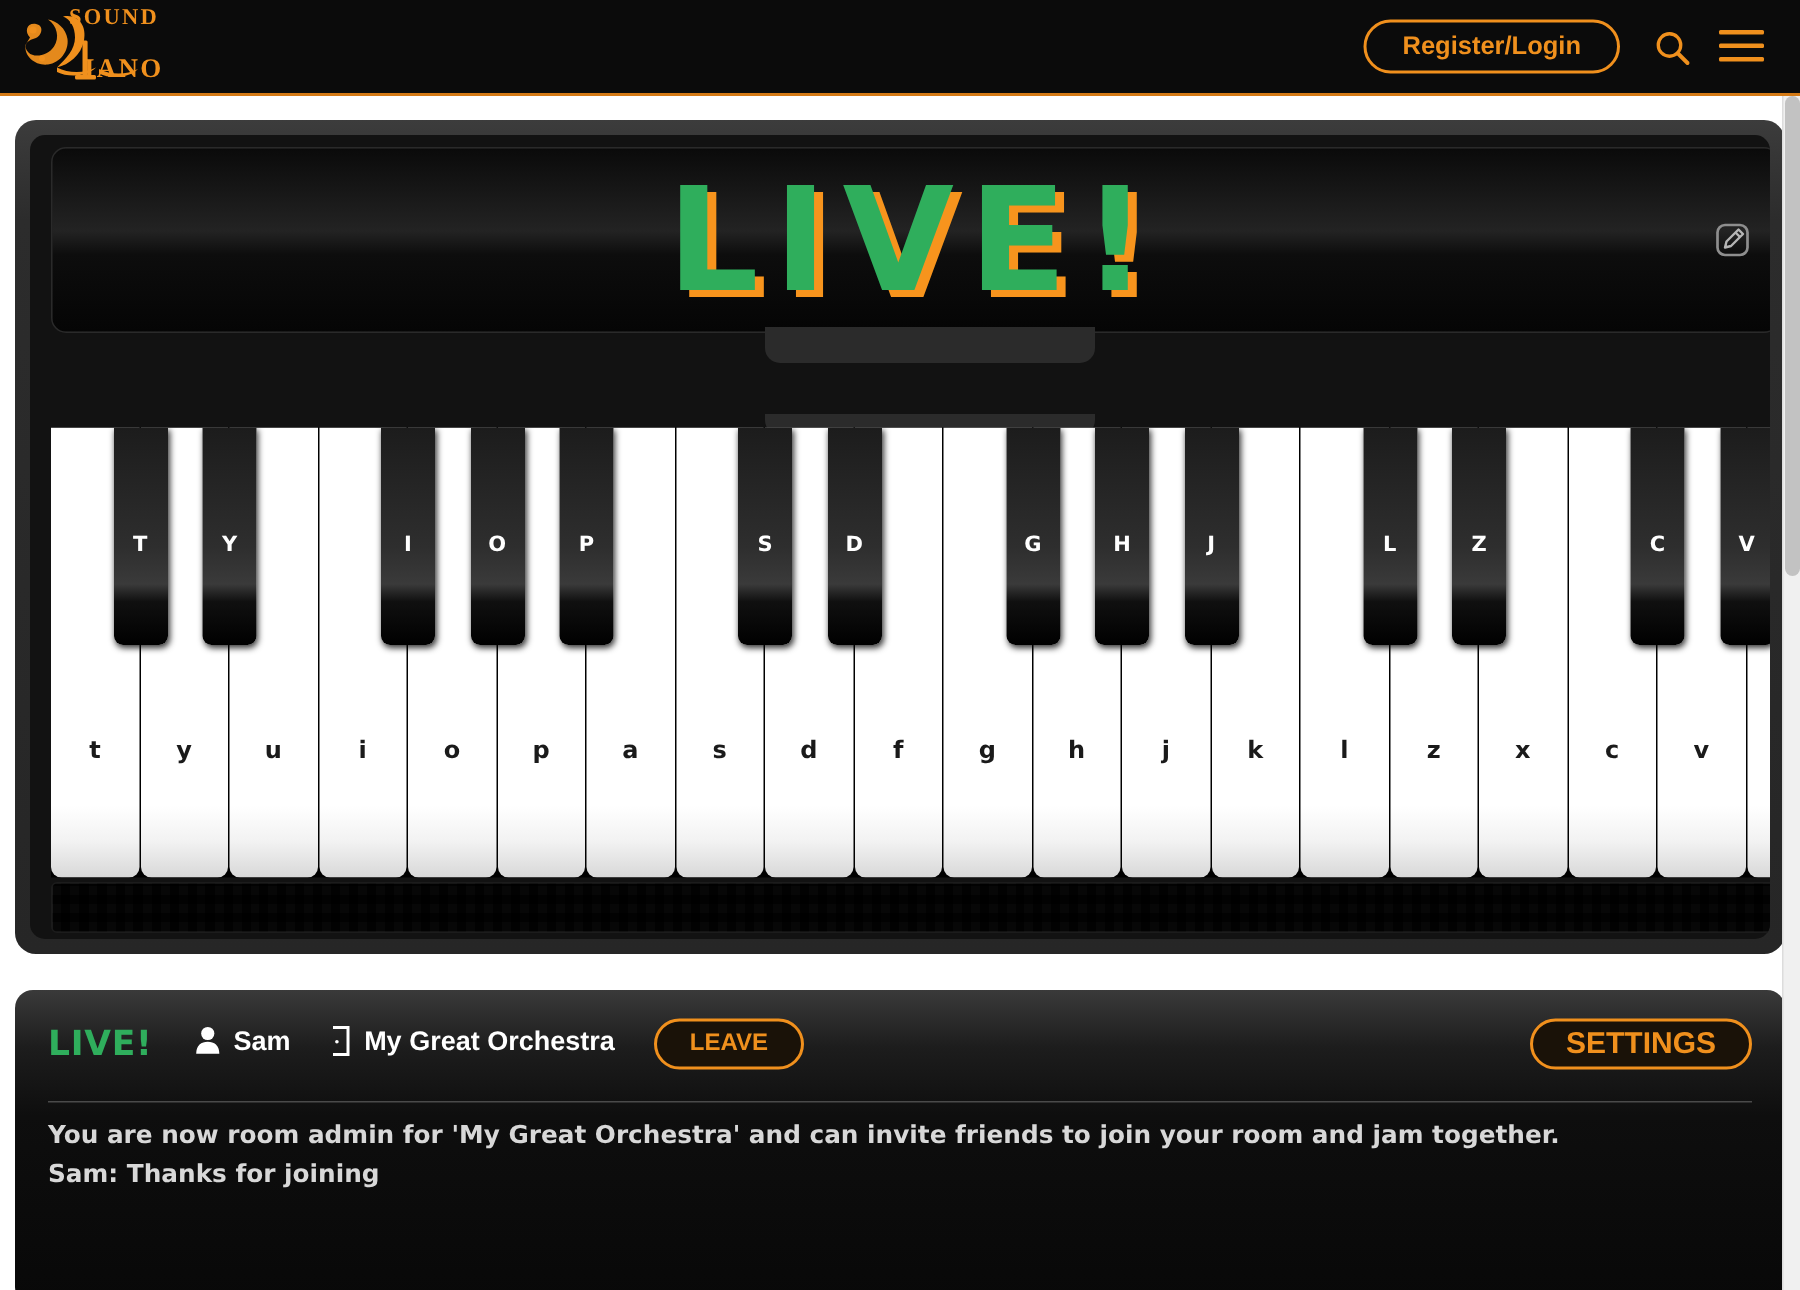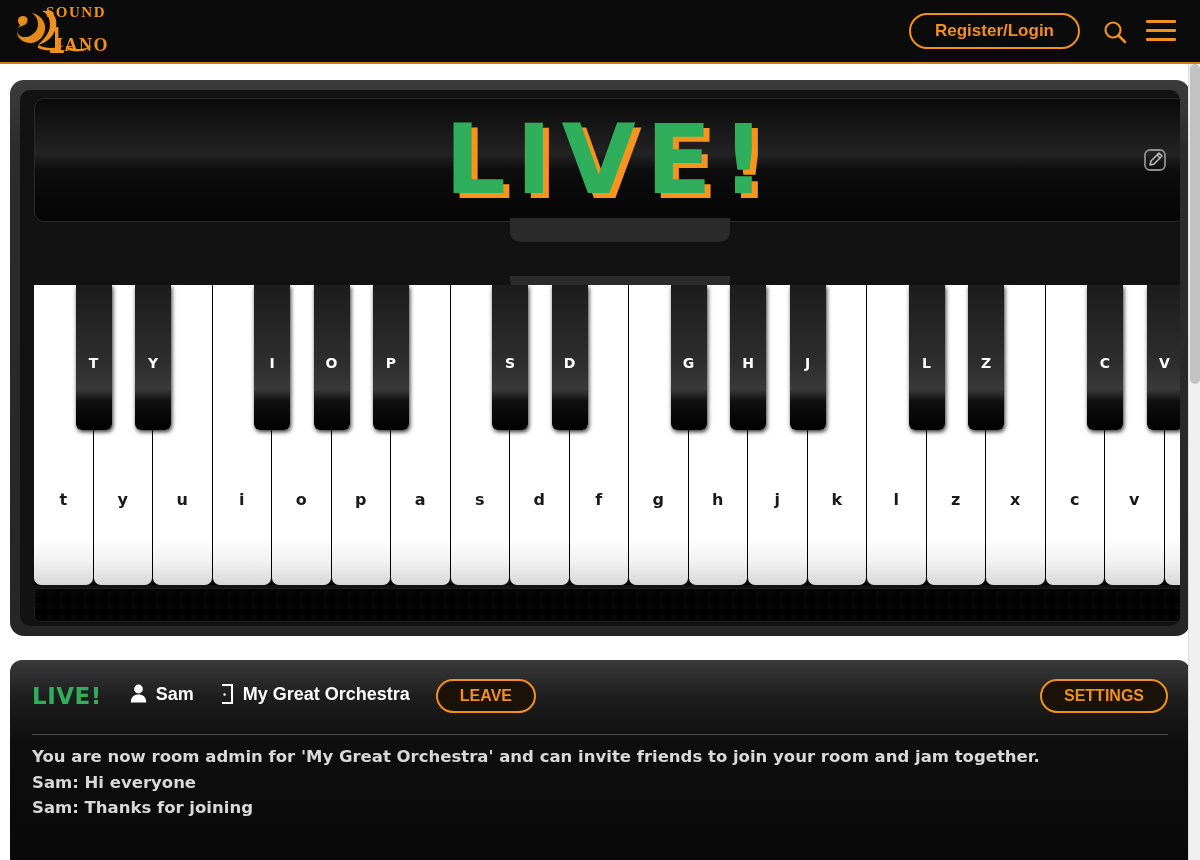--- a/index.html
+++ b/index.html
@@ -232,21 +232,21 @@
     background: #1a1208; color: #f0901d;
     font-size: 16px; font-weight: bold;
     display: flex; align-items: center; justify-content: center;
     cursor: pointer;
   }
   .settings-btn {
     position: absolute; right: 22px; top: 19px;
     height: 34px; padding: 0 22px;
     border: 2px solid #f0901d; border-radius: 17px;
     background: #1a1208; color: #f0901d;
-    font-size: 16px; font-weight: bold;
+    font-size: 20px; font-weight: bold;
     display: flex; align-items: center; justify-content: center;
     cursor: pointer;
   }
   .chat-divider {
     position: absolute; left: 22px; right: 22px; top: 74px;
     height: 1px; background: #4a4a4a;
   }
   .chat-log {
     position: absolute; left: 0; right: 0; top: 84px; bottom: 0;
     padding: 0 22px;
@@ -471,20 +471,19 @@
     </div>
 
     <div class="leave-btn">LEAVE</div>
     <div class="settings-btn">SETTINGS</div>
   </div>
 
   <div class="chat-divider"></div>
 
   <div class="chat-log" id="chat-log">
       <div class="chat-msg">You are now room admin for 'My Great Orchestra' and can invite friends to join your room and jam together.</div>
-      <div class="chat-msg">Sam: Hi everyone</div>
       <div class="chat-msg">Sam: Thanks for joining</div>
     </div>
 </div>
 
 <div class="page-scrollbar">
   <div class="thumb"></div>
 </div>
 
 </body></html>

